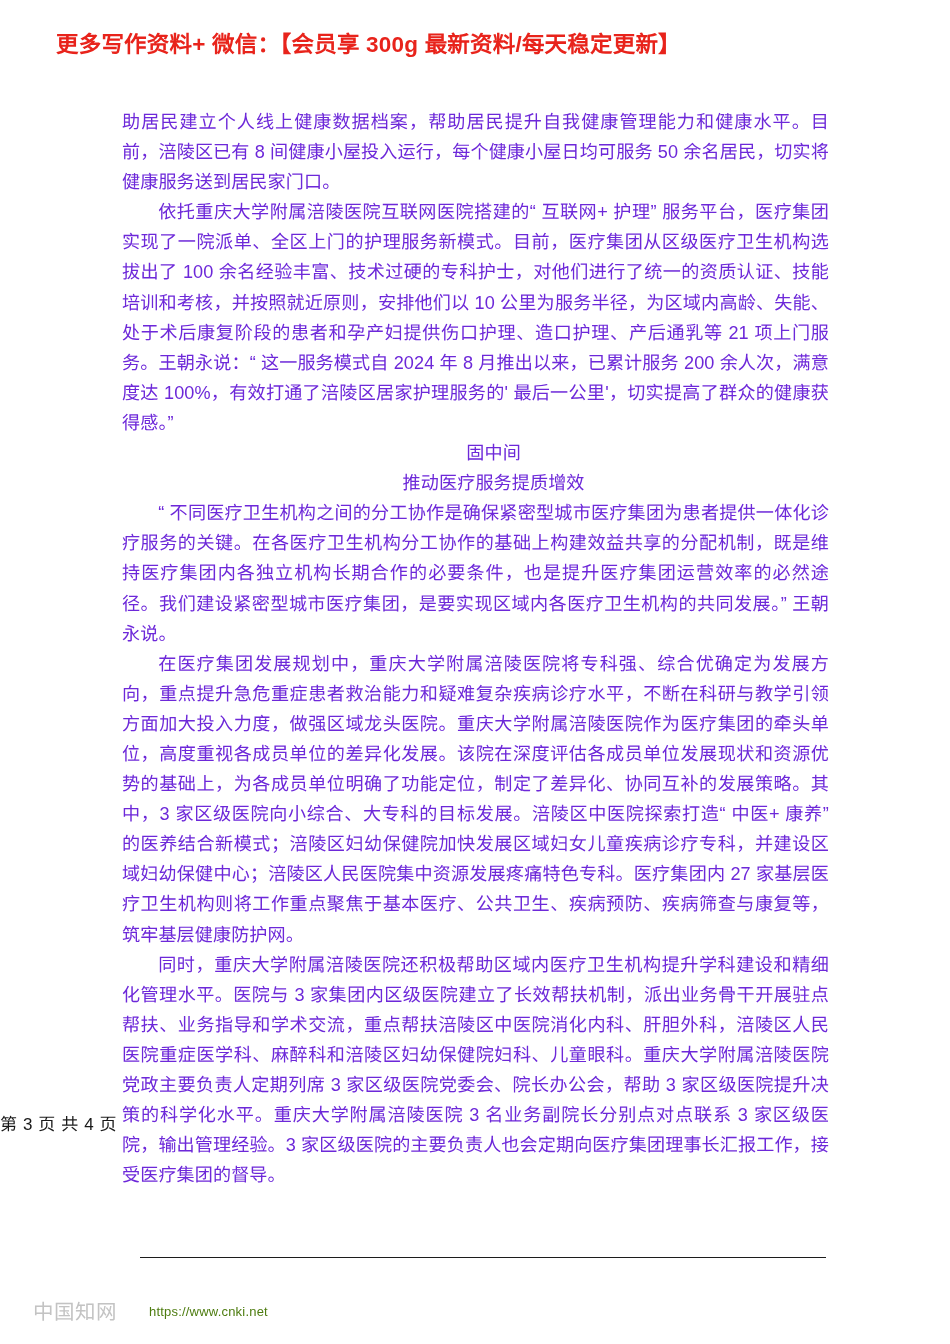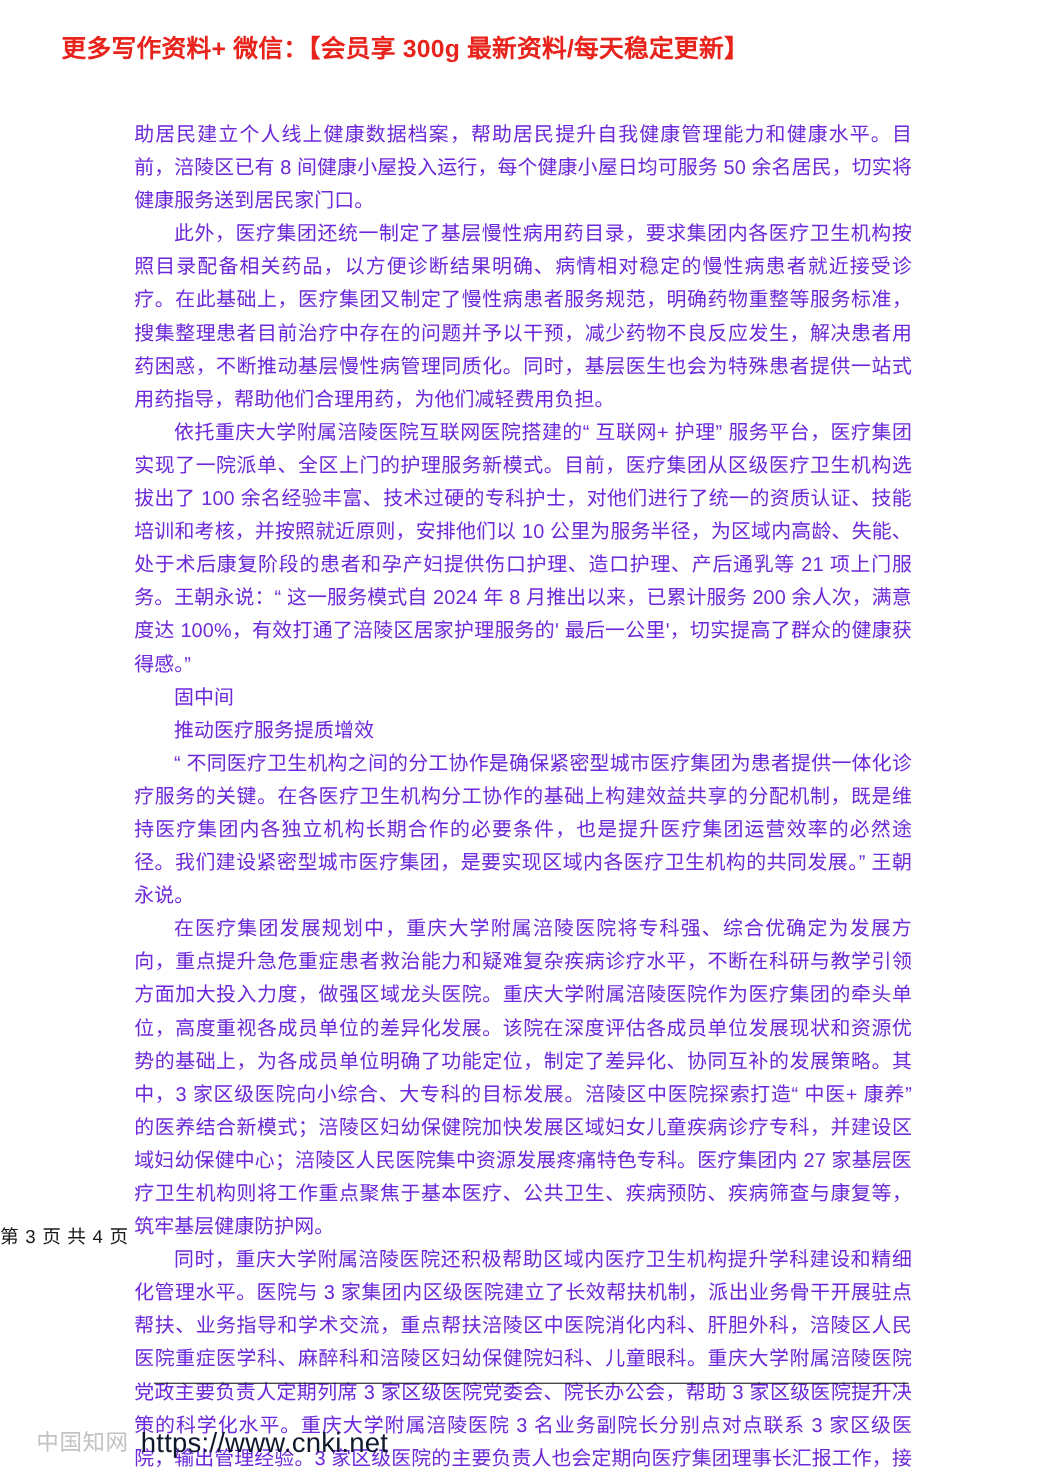--- a/index.html
+++ b/index.html
@@ -57,21 +57,21 @@
     text-justify: inter-ideograph;
     letter-spacing: 0.1px;
     color: #6d28d9;
     word-break: break-all;
   }
   .para.indent {
     text-indent: 2em;
   }
   .para.nobreak {
     white-space: nowrap;
-    text-align: left;
+    text-align: center;
   }
 
   
   .page-number {
     position: absolute;
     top: 1097px;
     left: 0;
     right: 122px;
     font-size: 17px;
     line-height: 26px;
@@ -89,46 +89,45 @@
     border-top: 1.6px solid #1c1c1c;
   }
 
   
   .cnki-footer {
     position: absolute;
     top: 1283px;
     left: 33px;
     display: flex;
     align-items: center;
-    gap: 11px;
+    gap: 32px;
     color: #c3c3c3;
   }
   .cnki-brand {
     font-size: 20.5px;
     line-height: 28px;
     letter-spacing: 0.5px;
     color: #c3c3c3;
   }
   .cnki-url {
-    font-size: 25px;
+    font-size: 13px;
     line-height: 28px;
     letter-spacing: 0.2px;
-    color: #0f172a;
+    color: #4d7c0f;
   }
 </style>
 </head>
 <body>
 
 <div class="page">
 
   <div class="promo-header">更多写作资料+ 微信：【会员享 300g 最新资料/每天稳定更新】</div>
 
   <div class="doc-body">
     <p class="para">助居民建立个人线上健康数据档案，帮助居民提升自我健康管理能力和健康水平。目前，涪陵区已有 8 间健康小屋投入运行，每个健康小屋日均可服务 50 余名居民，切实将健康服务送到居民家门口。</p>
-    <p class="para indent">此外，医疗集团还统一制定了基层慢性病用药目录，要求集团内各医疗卫生机构按照目录配备相关药品，以方便诊断结果明确、病情相对稳定的慢性病患者就近接受诊疗。在此基础上，医疗集团又制定了慢性病患者服务规范，明确药物重整等服务标准，搜集整理患者目前治疗中存在的问题并予以干预，减少药物不良反应发生，解决患者用药困惑，不断推动基层慢性病管理同质化。同时，基层医生也会为特殊患者提供一站式用药指导，帮助他们合理用药，为他们减轻费用负担。</p>
     <p class="para indent">依托重庆大学附属涪陵医院互联网医院搭建的“ 互联网+ 护理” 服务平台，医疗集团实现了一院派单、全区上门的护理服务新模式。目前，医疗集团从区级医疗卫生机构选拔出了 100 余名经验丰富、技术过硬的专科护士，对他们进行了统一的资质认证、技能培训和考核，并按照就近原则，安排他们以 10 公里为服务半径，为区域内高龄、失能、处于术后康复阶段的患者和孕产妇提供伤口护理、造口护理、产后通乳等 21 项上门服务。王朝永说：“ 这一服务模式自 2024 年 8 月推出以来，已累计服务 200 余人次，满意度达 100%，有效打通了涪陵区居家护理服务的' 最后一公里'，切实提高了群众的健康获得感。”</p>
     <p class="para indent nobreak">固中间</p>
     <p class="para indent nobreak">推动医疗服务提质增效</p>
     <p class="para indent">“ 不同医疗卫生机构之间的分工协作是确保紧密型城市医疗集团为患者提供一体化诊疗服务的关键。在各医疗卫生机构分工协作的基础上构建效益共享的分配机制，既是维持医疗集团内各独立机构长期合作的必要条件，也是提升医疗集团运营效率的必然途径。我们建设紧密型城市医疗集团，是要实现区域内各医疗卫生机构的共同发展。” 王朝永说。</p>
     <p class="para indent">在医疗集团发展规划中，重庆大学附属涪陵医院将专科强、综合优确定为发展方向，重点提升急危重症患者救治能力和疑难复杂疾病诊疗水平，不断在科研与教学引领方面加大投入力度，做强区域龙头医院。重庆大学附属涪陵医院作为医疗集团的牵头单位，高度重视各成员单位的差异化发展。该院在深度评估各成员单位发展现状和资源优势的基础上，为各成员单位明确了功能定位，制定了差异化、协同互补的发展策略。其中，3 家区级医院向小综合、大专科的目标发展。涪陵区中医院探索打造“ 中医+ 康养” 的医养结合新模式；涪陵区妇幼保健院加快发展区域妇女儿童疾病诊疗专科，并建设区域妇幼保健中心；涪陵区人民医院集中资源发展疼痛特色专科。医疗集团内 27 家基层医疗卫生机构则将工作重点聚焦于基本医疗、公共卫生、疾病预防、疾病筛查与康复等，筑牢基层健康防护网。</p>
     <p class="para indent">同时，重庆大学附属涪陵医院还积极帮助区域内医疗卫生机构提升学科建设和精细化管理水平。医院与 3 家集团内区级医院建立了长效帮扶机制，派出业务骨干开展驻点帮扶、业务指导和学术交流，重点帮扶涪陵区中医院消化内科、肝胆外科，涪陵区人民医院重症医学科、麻醉科和涪陵区妇幼保健院妇科、儿童眼科。重庆大学附属涪陵医院党政主要负责人定期列席 3 家区级医院党委会、院长办公会，帮助 3 家区级医院提升决策的科学化水平。重庆大学附属涪陵医院 3 名业务副院长分别点对点联系 3 家区级医院，输出管理经验。3 家区级医院的主要负责人也会定期向医疗集团理事长汇报工作，接受医疗集团的督导。</p>
 
   </div>
 
   <div class="page-number">第 3 页 共 4 页</div>

